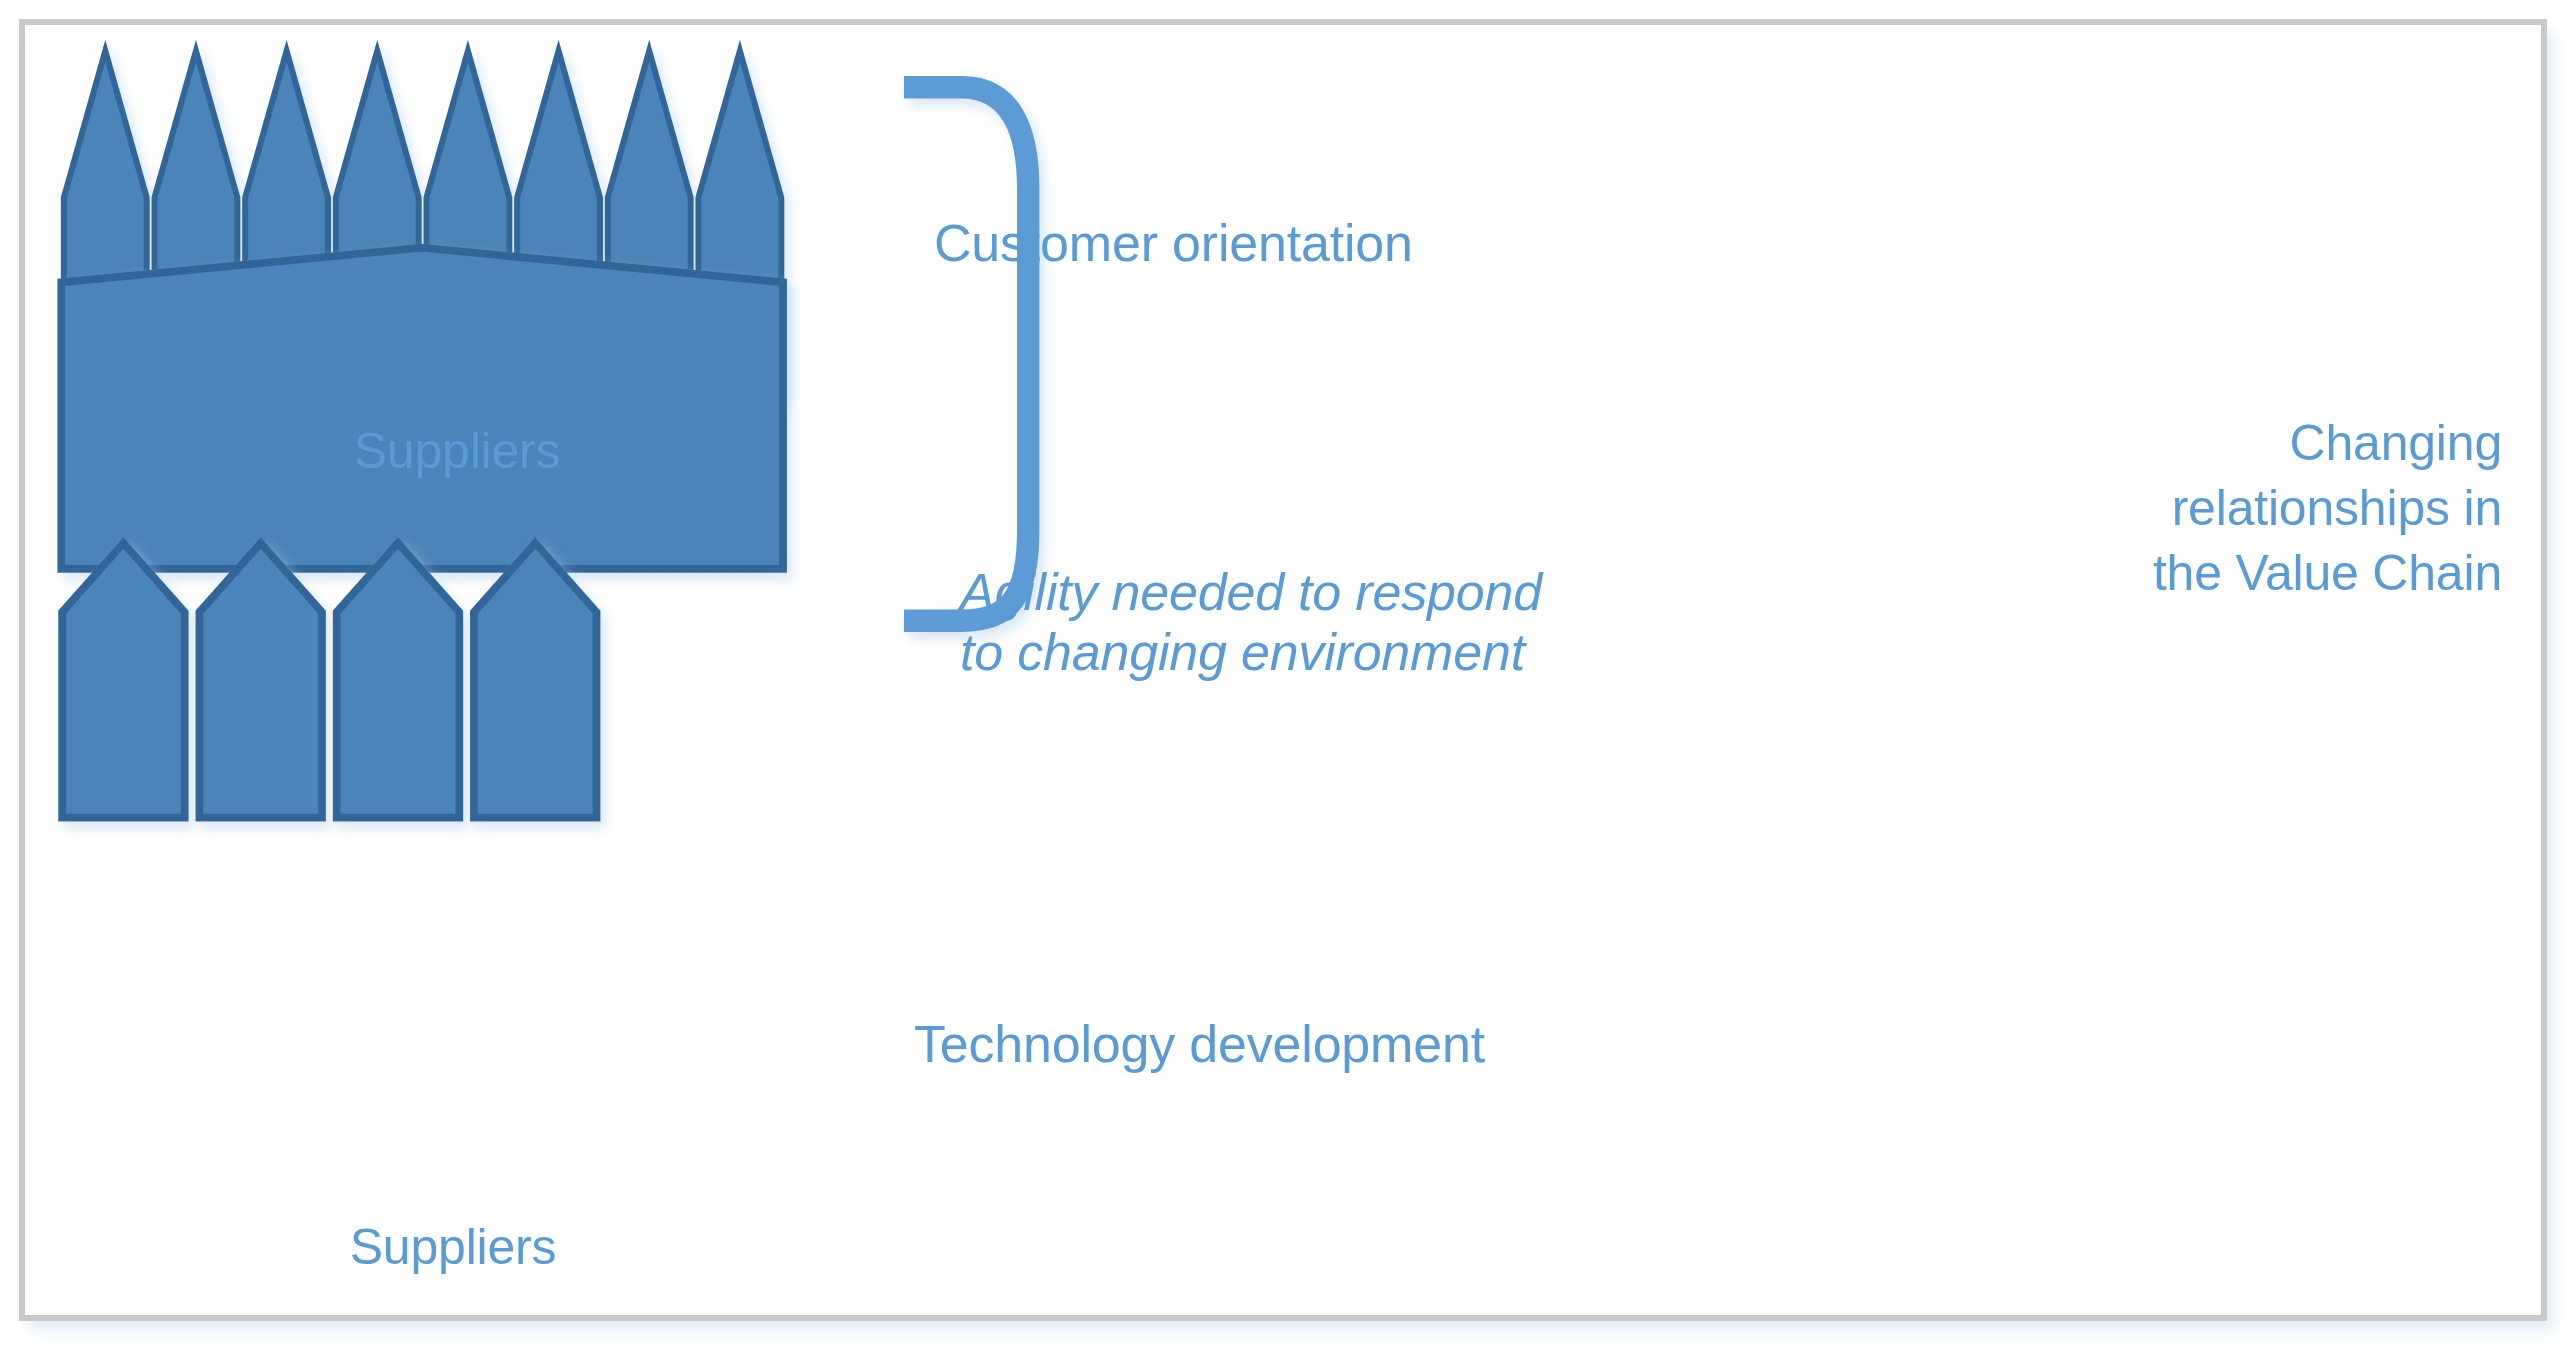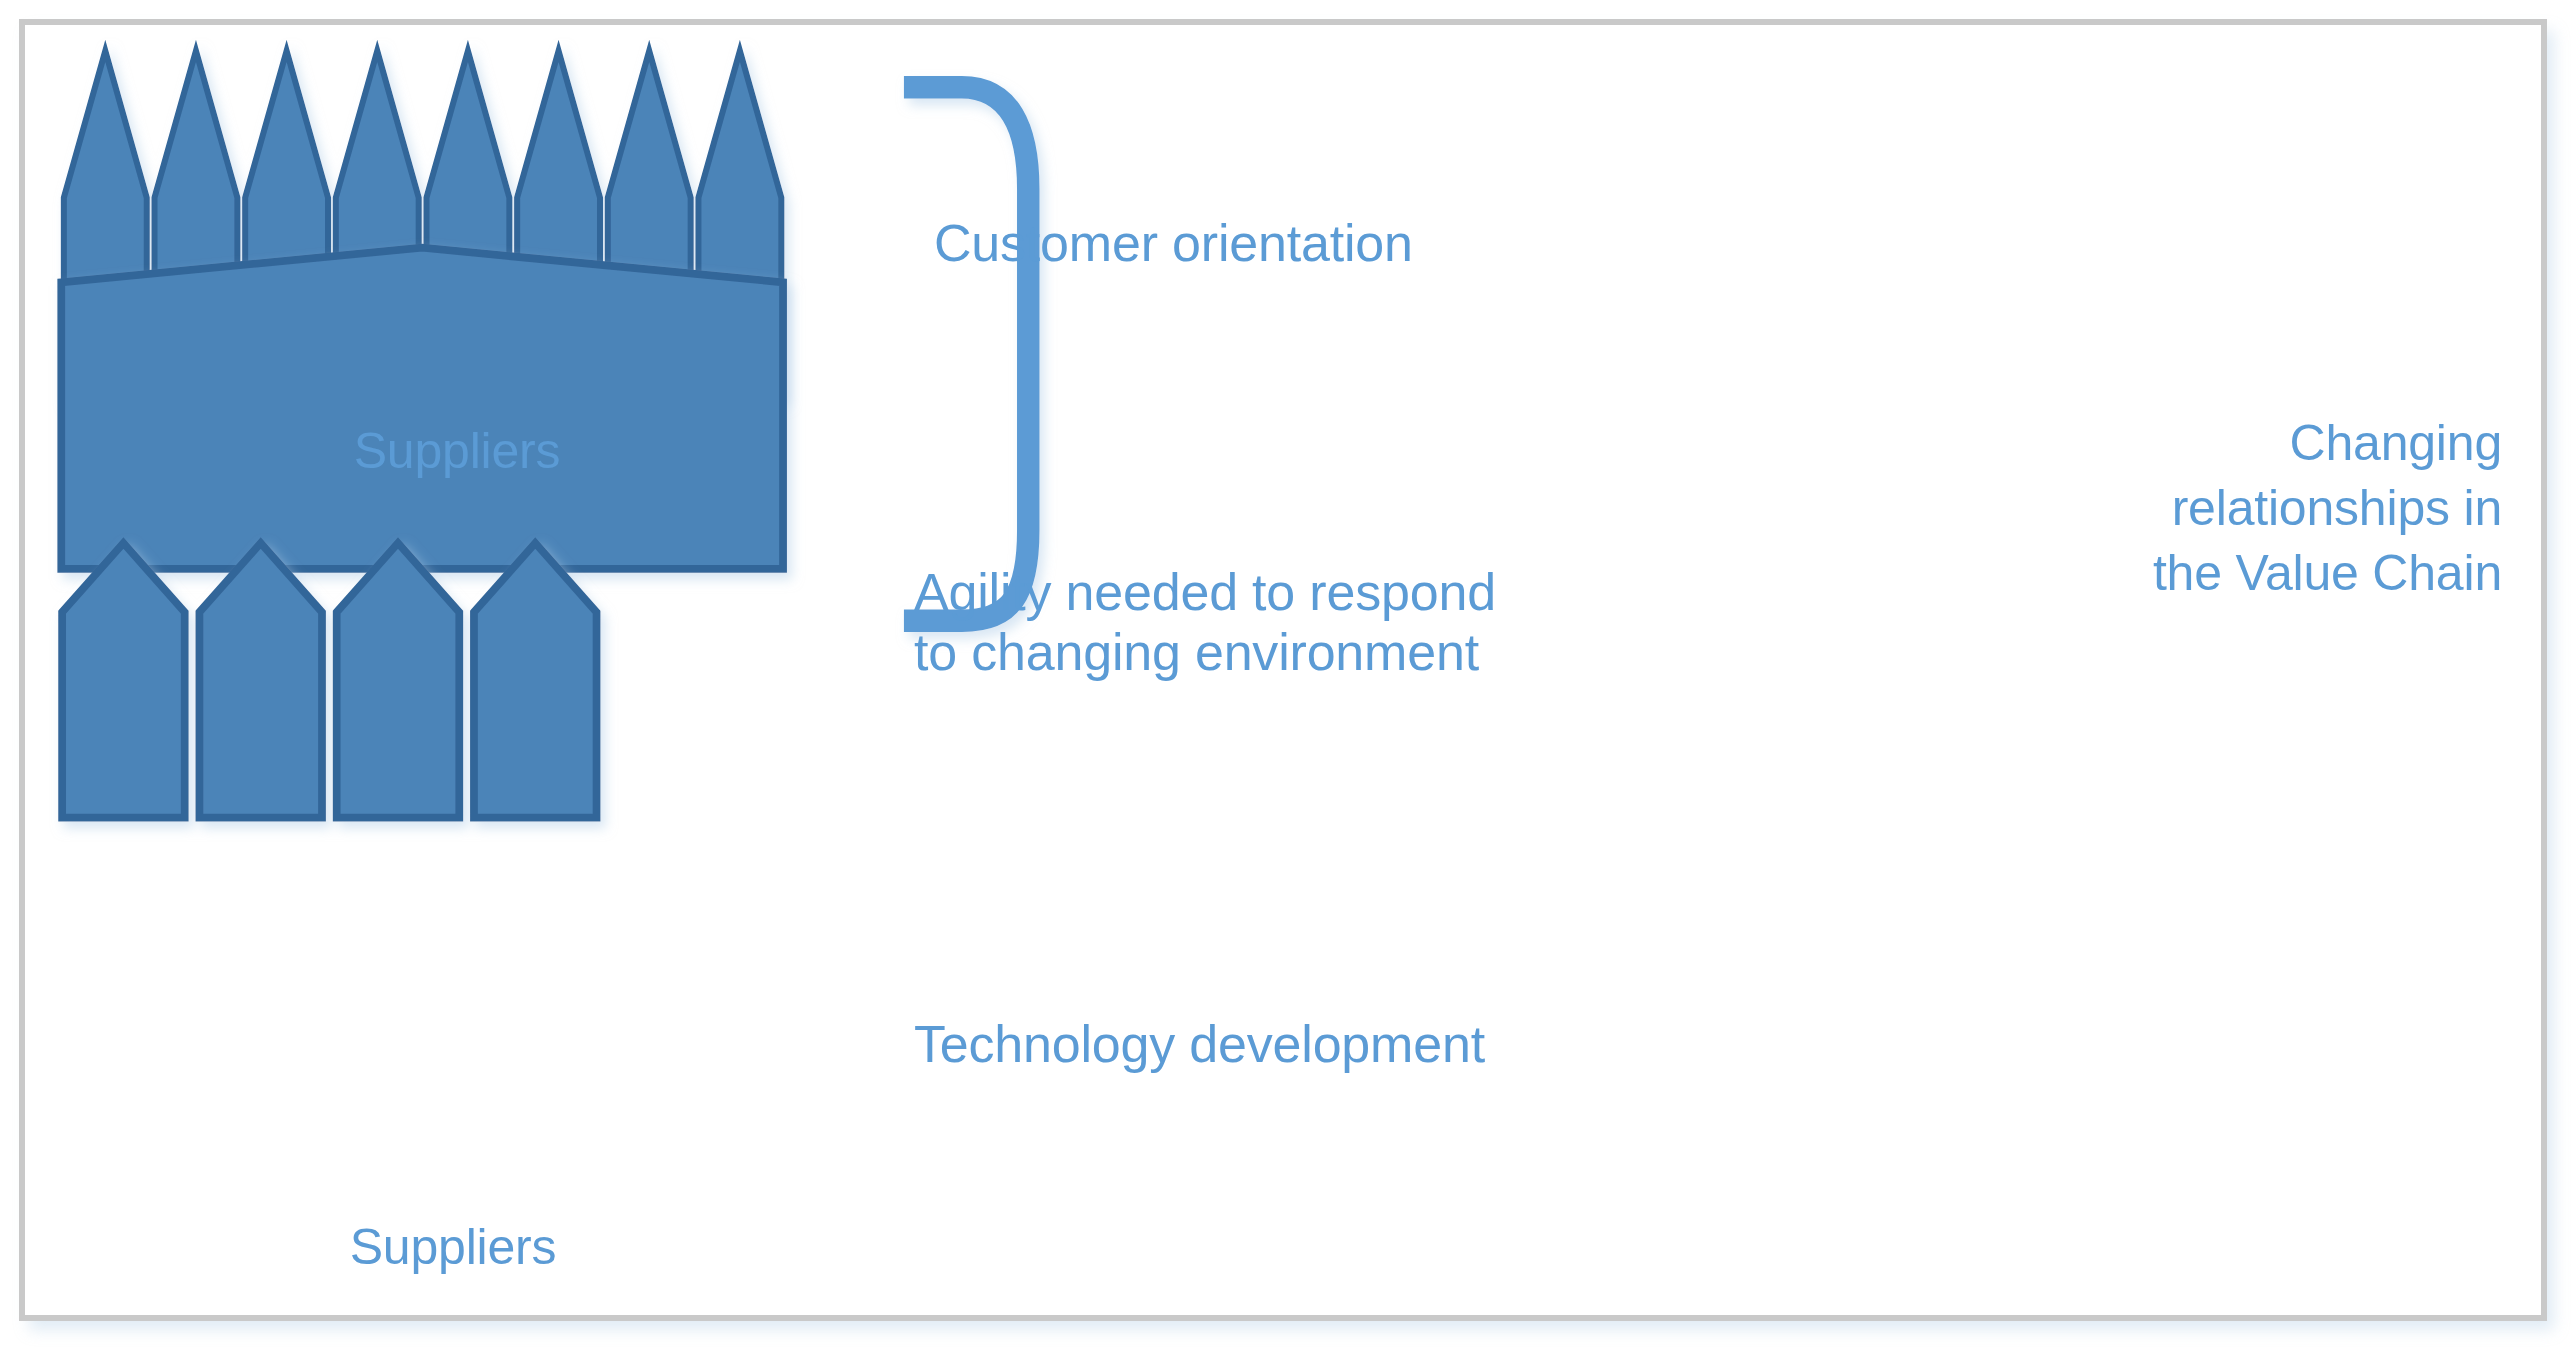--- a/index.html
+++ b/index.html
@@ -56,21 +56,21 @@
     color:#5B9BD5;
     line-height:1.30;
     text-align:right;
   }
   
   #customers-label{left:52px;top:397px;width:760px;}
   #producer-label{left:52px;top:796px;width:760px;}
   #suppliers-label{left:48px;top:1193px;width:760px;}
 
   #desc-customers{left:889px;top:188px;width:863px;margin-left:20px;}
-  #desc-producer{left:889px;top:537px;width:915px;}
+  #desc-producer{left:935px;top:537px;width:915px;font-style:italic;}
   #desc-suppliers{left:889px;top:989px;width:863px;}
 
   #brace-text{left:1925px;top:386px;width:552px;}
 </style>
 </head>
 <body>
 
 <div id="stage">
   <div id="panel">
     <div class="diagram">

